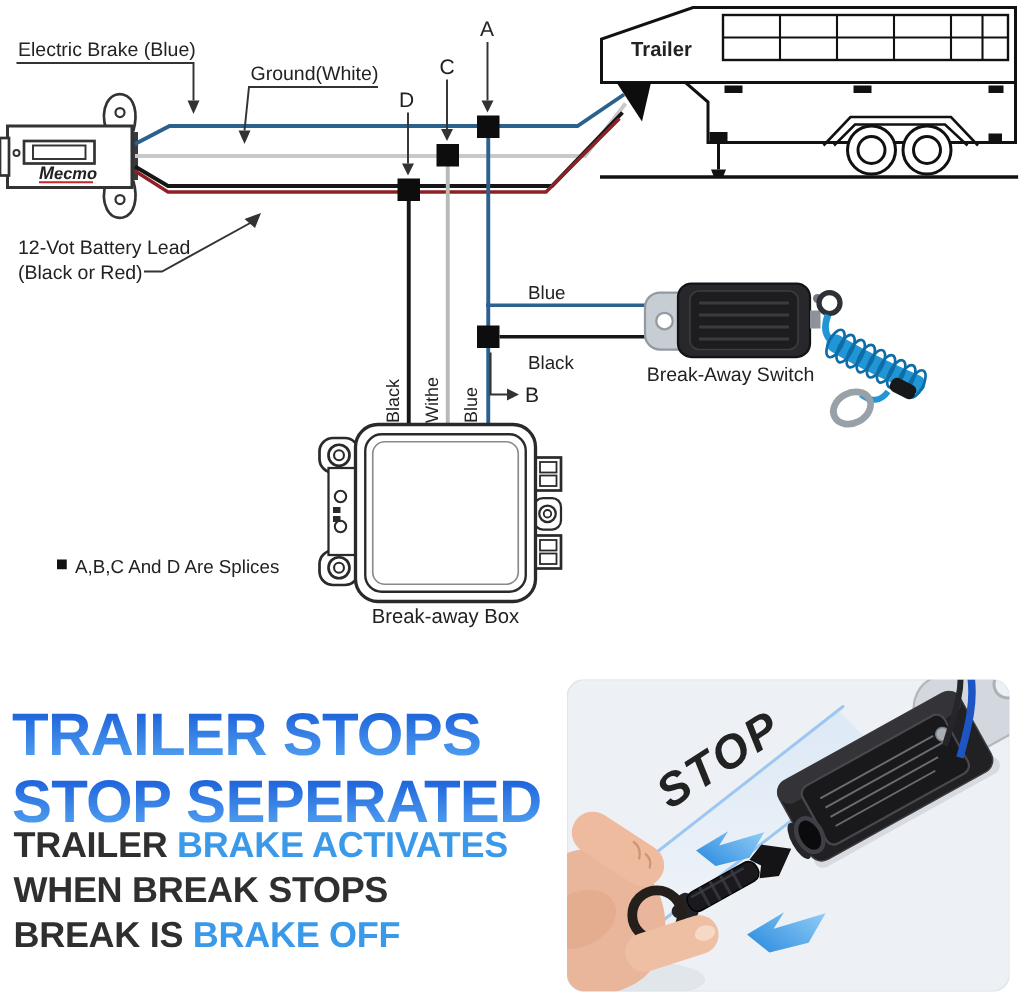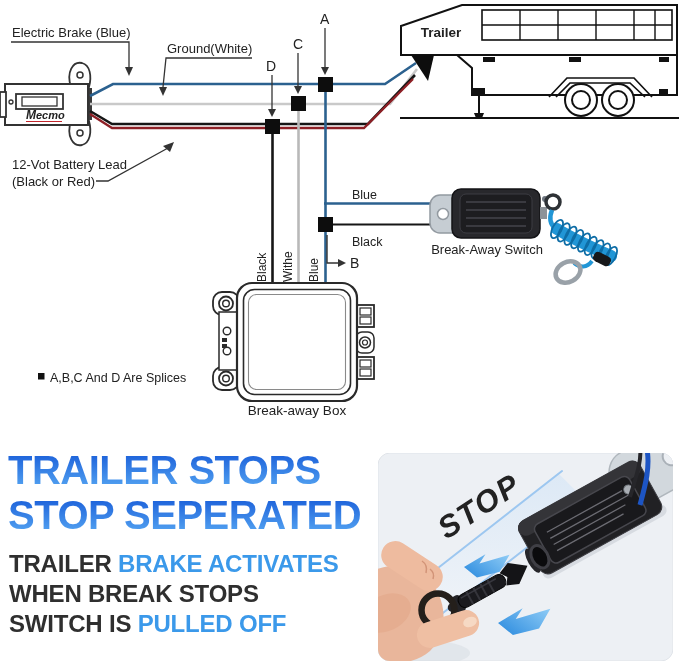--- a/index.html
+++ b/index.html
@@ -4,21 +4,21 @@
 <style>
   :root{
     --accent:#3b99ea; --h-top:#1356d6; --h-bottom:#5cadf5; --text-dark:#2f2f2f;
   }
   html,body{margin:0;padding:0;background:#fff;}
   .stage{position:relative;width:679px;height:666px;background:#fff;overflow:hidden;
          font-family:"Liberation Sans","DejaVu Sans",sans-serif;}
   svg text{font-family:"Liberation Sans","DejaVu Sans",sans-serif;fill:#222;}
   .diagram-svg{position:absolute;left:0;top:0;}
   .photo-svg{position:absolute;left:378px;top:453px;}
-  .headline{position:absolute;left:8px;top:448px;font-weight:bold;font-size:40px;
+  .headline{position:absolute;left:8px;top:468px;font-weight:bold;font-size:40px;
             line-height:45px;letter-spacing:-0.5px;}
   .hl-line{display:inline-block;background:linear-gradient(180deg,var(--h-top) 0%,var(--h-bottom) 100%);
            -webkit-background-clip:text;background-clip:text;
            -webkit-text-fill-color:transparent;color:transparent;}
   .subtext{position:absolute;left:9px;top:549px;font-weight:bold;font-size:24px;
            line-height:30px;color:var(--text-dark);letter-spacing:-0.2px;}
   .accent{color:var(--accent);margin-top:28px;}
 </style>
 </head>
 <body>
@@ -185,21 +185,21 @@
     </g>
   </svg>
 
   <div class="headline">
     <span class="hl-line">TRAILER STOPS</span><br>
     <span class="hl-line">STOP SEPERATED</span>
   </div>
   <div class="subtext">
     <div><span>TRAILER</span> <span class="accent">BRAKE ACTIVATES</span></div>
     <div><span>WHEN BREAK STOPS</span></div>
-    <div><span>SWITCH IS</span> <span class="accent">PULLED OFF</span></div>
+    <div><span>BREAK IS</span> <span class="accent">BRAKE OFF</span></div>
   </div>
 
   <svg class="photo-svg" width="295" height="208" viewBox="0 0 295 208">
     <defs>
       <clipPath id="panelClip">
           <rect x="0" y="0" width="295" height="208" rx="12"></rect>
         </clipPath>
       <linearGradient id="stopGrad" x1="0" y1="0" x2="0" y2="1">
         <stop offset="0" stop-color="#2b86e0"></stop>
           <stop offset="1" stop-color="#7cc2f5"></stop>

